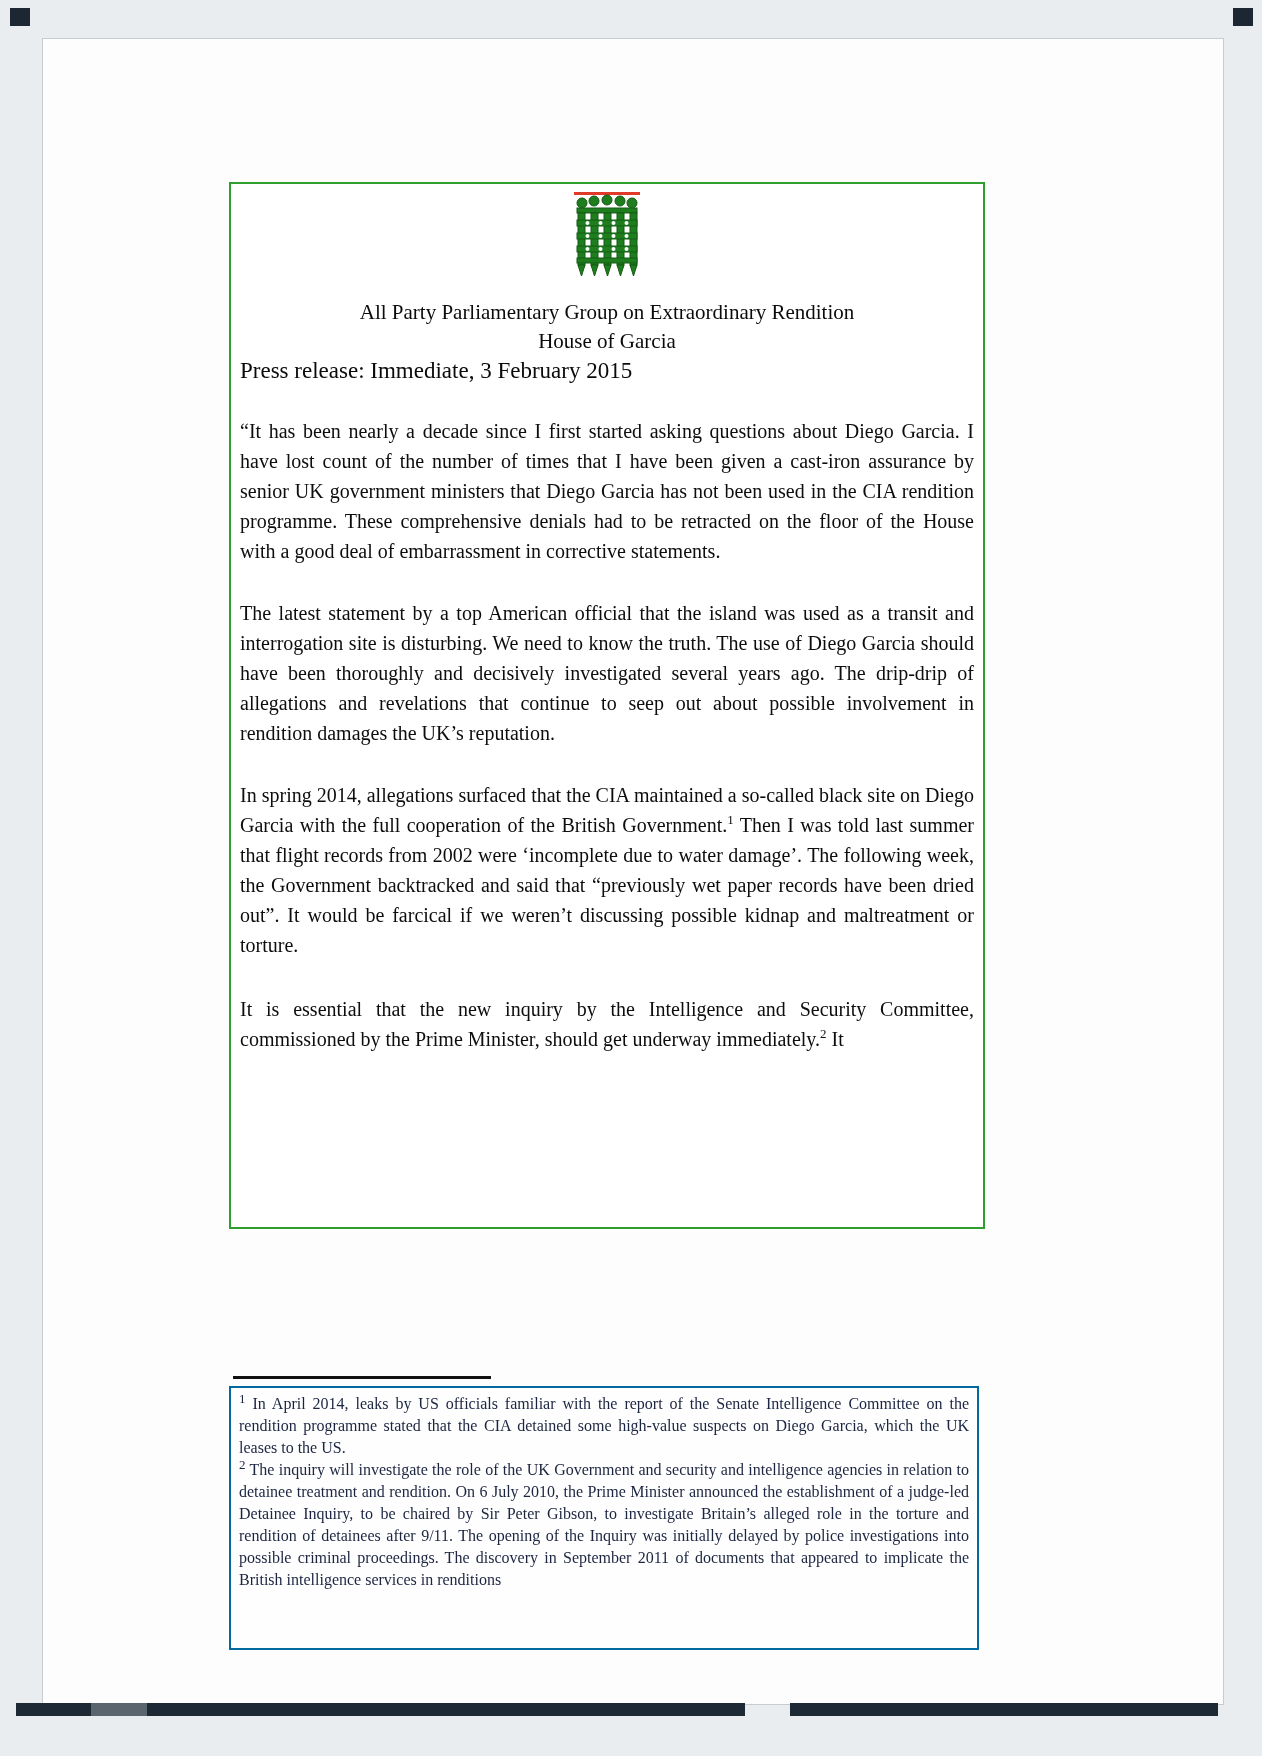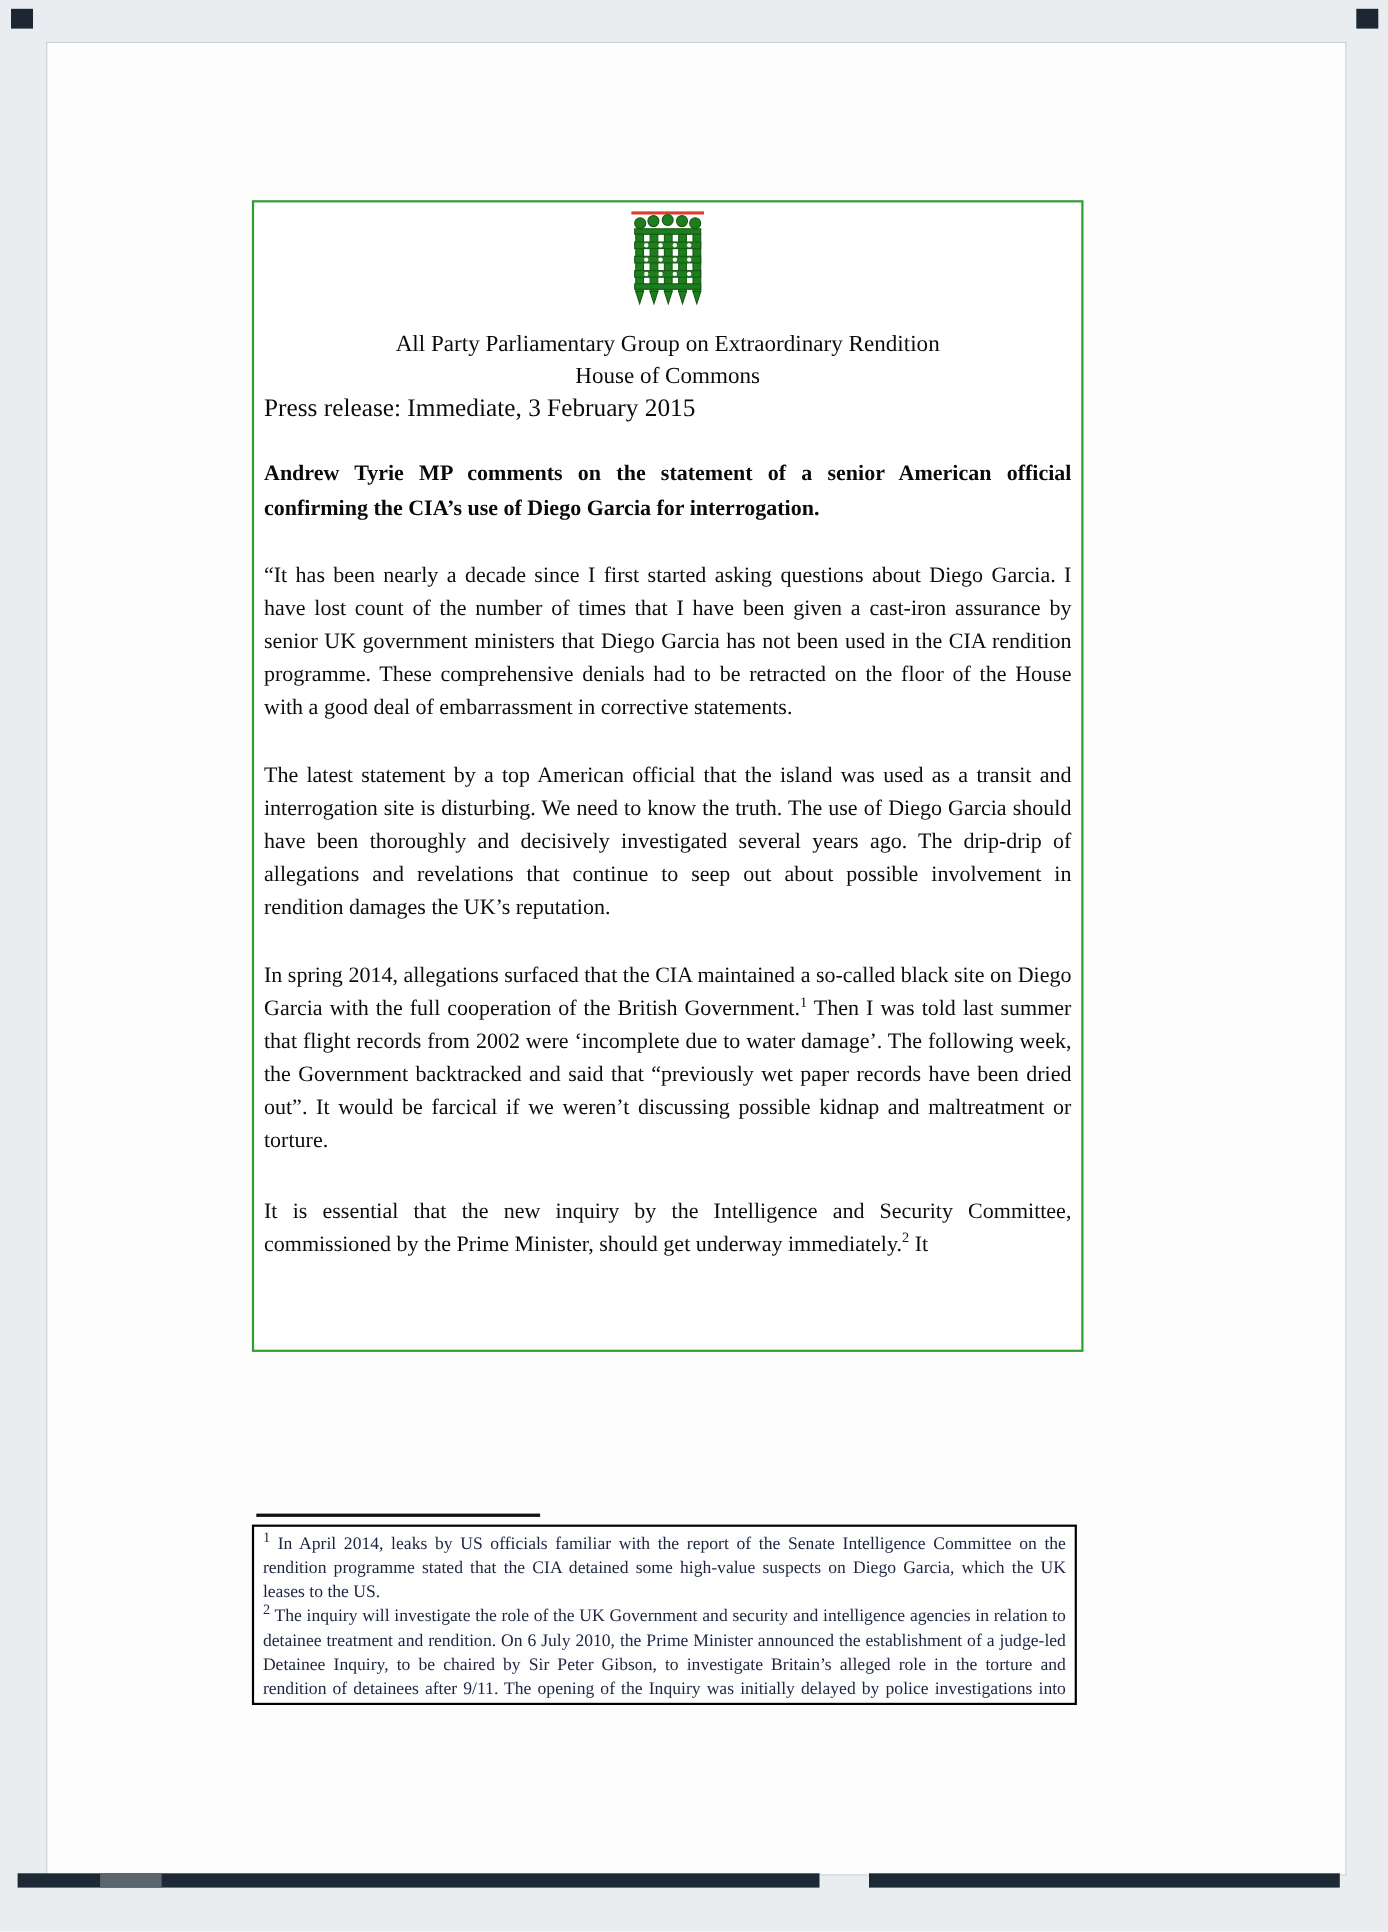--- a/index.html
+++ b/index.html
@@ -36,22 +36,22 @@
     margin:0;margin-top:32px;font-size:20px;line-height:30px;color:#0d0d0d;
     text-align:justify;
   }
   .para.first{margin-top:30px;}
   .para.last{margin-top:34px;}
   sup.fnref{font-size:13px;line-height:0;}
   .fn-separator{
     position:absolute;left:190px;top:1337px;width:258px;height:3px;background:#111;
   }
   .footnote-box{
-    position:absolute;left:186px;top:1347px;width:750px;height:164px;
-    box-sizing:border-box;border:2px solid #000000;background:#fefeff;
+    position:absolute;left:186px;top:1347px;width:750px;height:264px;
+    box-sizing:border-box;border:2px solid #0369a1;background:#fefeff;
     padding:5px 8px;overflow:hidden;
   }
   .footnote{
     font-size:16px;line-height:22px;color:#1c2540;text-align:justify;margin:0;
   }
   .taskbar-seg{position:absolute;top:1703px;height:13px;background:#1d2935;}
   .taskbar-seg.seg1{left:16px;width:729px;}
   .taskbar-seg.seg2{left:790px;width:428px;}
   .taskbar-subseg{position:absolute;left:75px;top:0;width:56px;height:13px;background:#5b656e;}
 </style>
@@ -102,26 +102,25 @@
           <circle cx="19.5" cy="57" r="2"></circle>
             <circle cx="32.5" cy="57" r="2"></circle>
             <circle cx="45.5" cy="57" r="2"></circle>
             <circle cx="58.5" cy="57" r="2"></circle>
         </g>
       </svg>
     </div>
 
     <div class="org-title">
       <div>All Party Parliamentary Group on Extraordinary Rendition</div>
-      <div>House of Commons</div>
+      <div>House of Garcia</div>
     </div>
 
     <div class="press-line">Press release: Immediate, 3 February 2015</div>
 
-    <div class="headline">Andrew Tyrie MP comments on the statement of a senior American official confirming the CIA’s use of Diego Garcia for interrogation.</div>
 
     <p class="para first"><span>“It has been nearly a decade since I first started asking questions about Diego Garcia.  I have lost count of the number of times that I have been given a cast-iron assurance by senior UK government ministers that Diego Garcia has not been used in the CIA rendition programme.  These comprehensive denials had to be retracted on the floor of the House with a good deal of embarrassment in corrective statements.</span><sup class="fnref"></sup><span></span></p>
 
     <p class="para"><span>The latest statement by a top American official that the island was used as a transit and interrogation site is disturbing.  We need to know the truth.  The use of Diego Garcia should have been thoroughly and decisively investigated several years ago.  The drip-drip of allegations and revelations that continue to seep out about possible involvement in rendition damages the UK’s reputation.</span><sup class="fnref"></sup><span></span></p>
 
     <p class="para"><span>In spring 2014, allegations surfaced that the CIA maintained a so-called black site on Diego Garcia with the full cooperation of the British Government.</span><sup class="fnref">1</sup><span> Then I was told last summer that flight records from 2002 were ‘incomplete due to water damage’.  The following week, the Government backtracked and said that “previously wet paper records have been dried out”.   It would be farcical if we weren’t discussing possible kidnap and maltreatment or torture.</span></p>
 
     <p class="para last"><span>It is essential that the new inquiry by the Intelligence and Security Committee, commissioned by the Prime Minister, should get underway immediately.</span><sup class="fnref">2</sup><span> It</span></p>
 
   </div>

